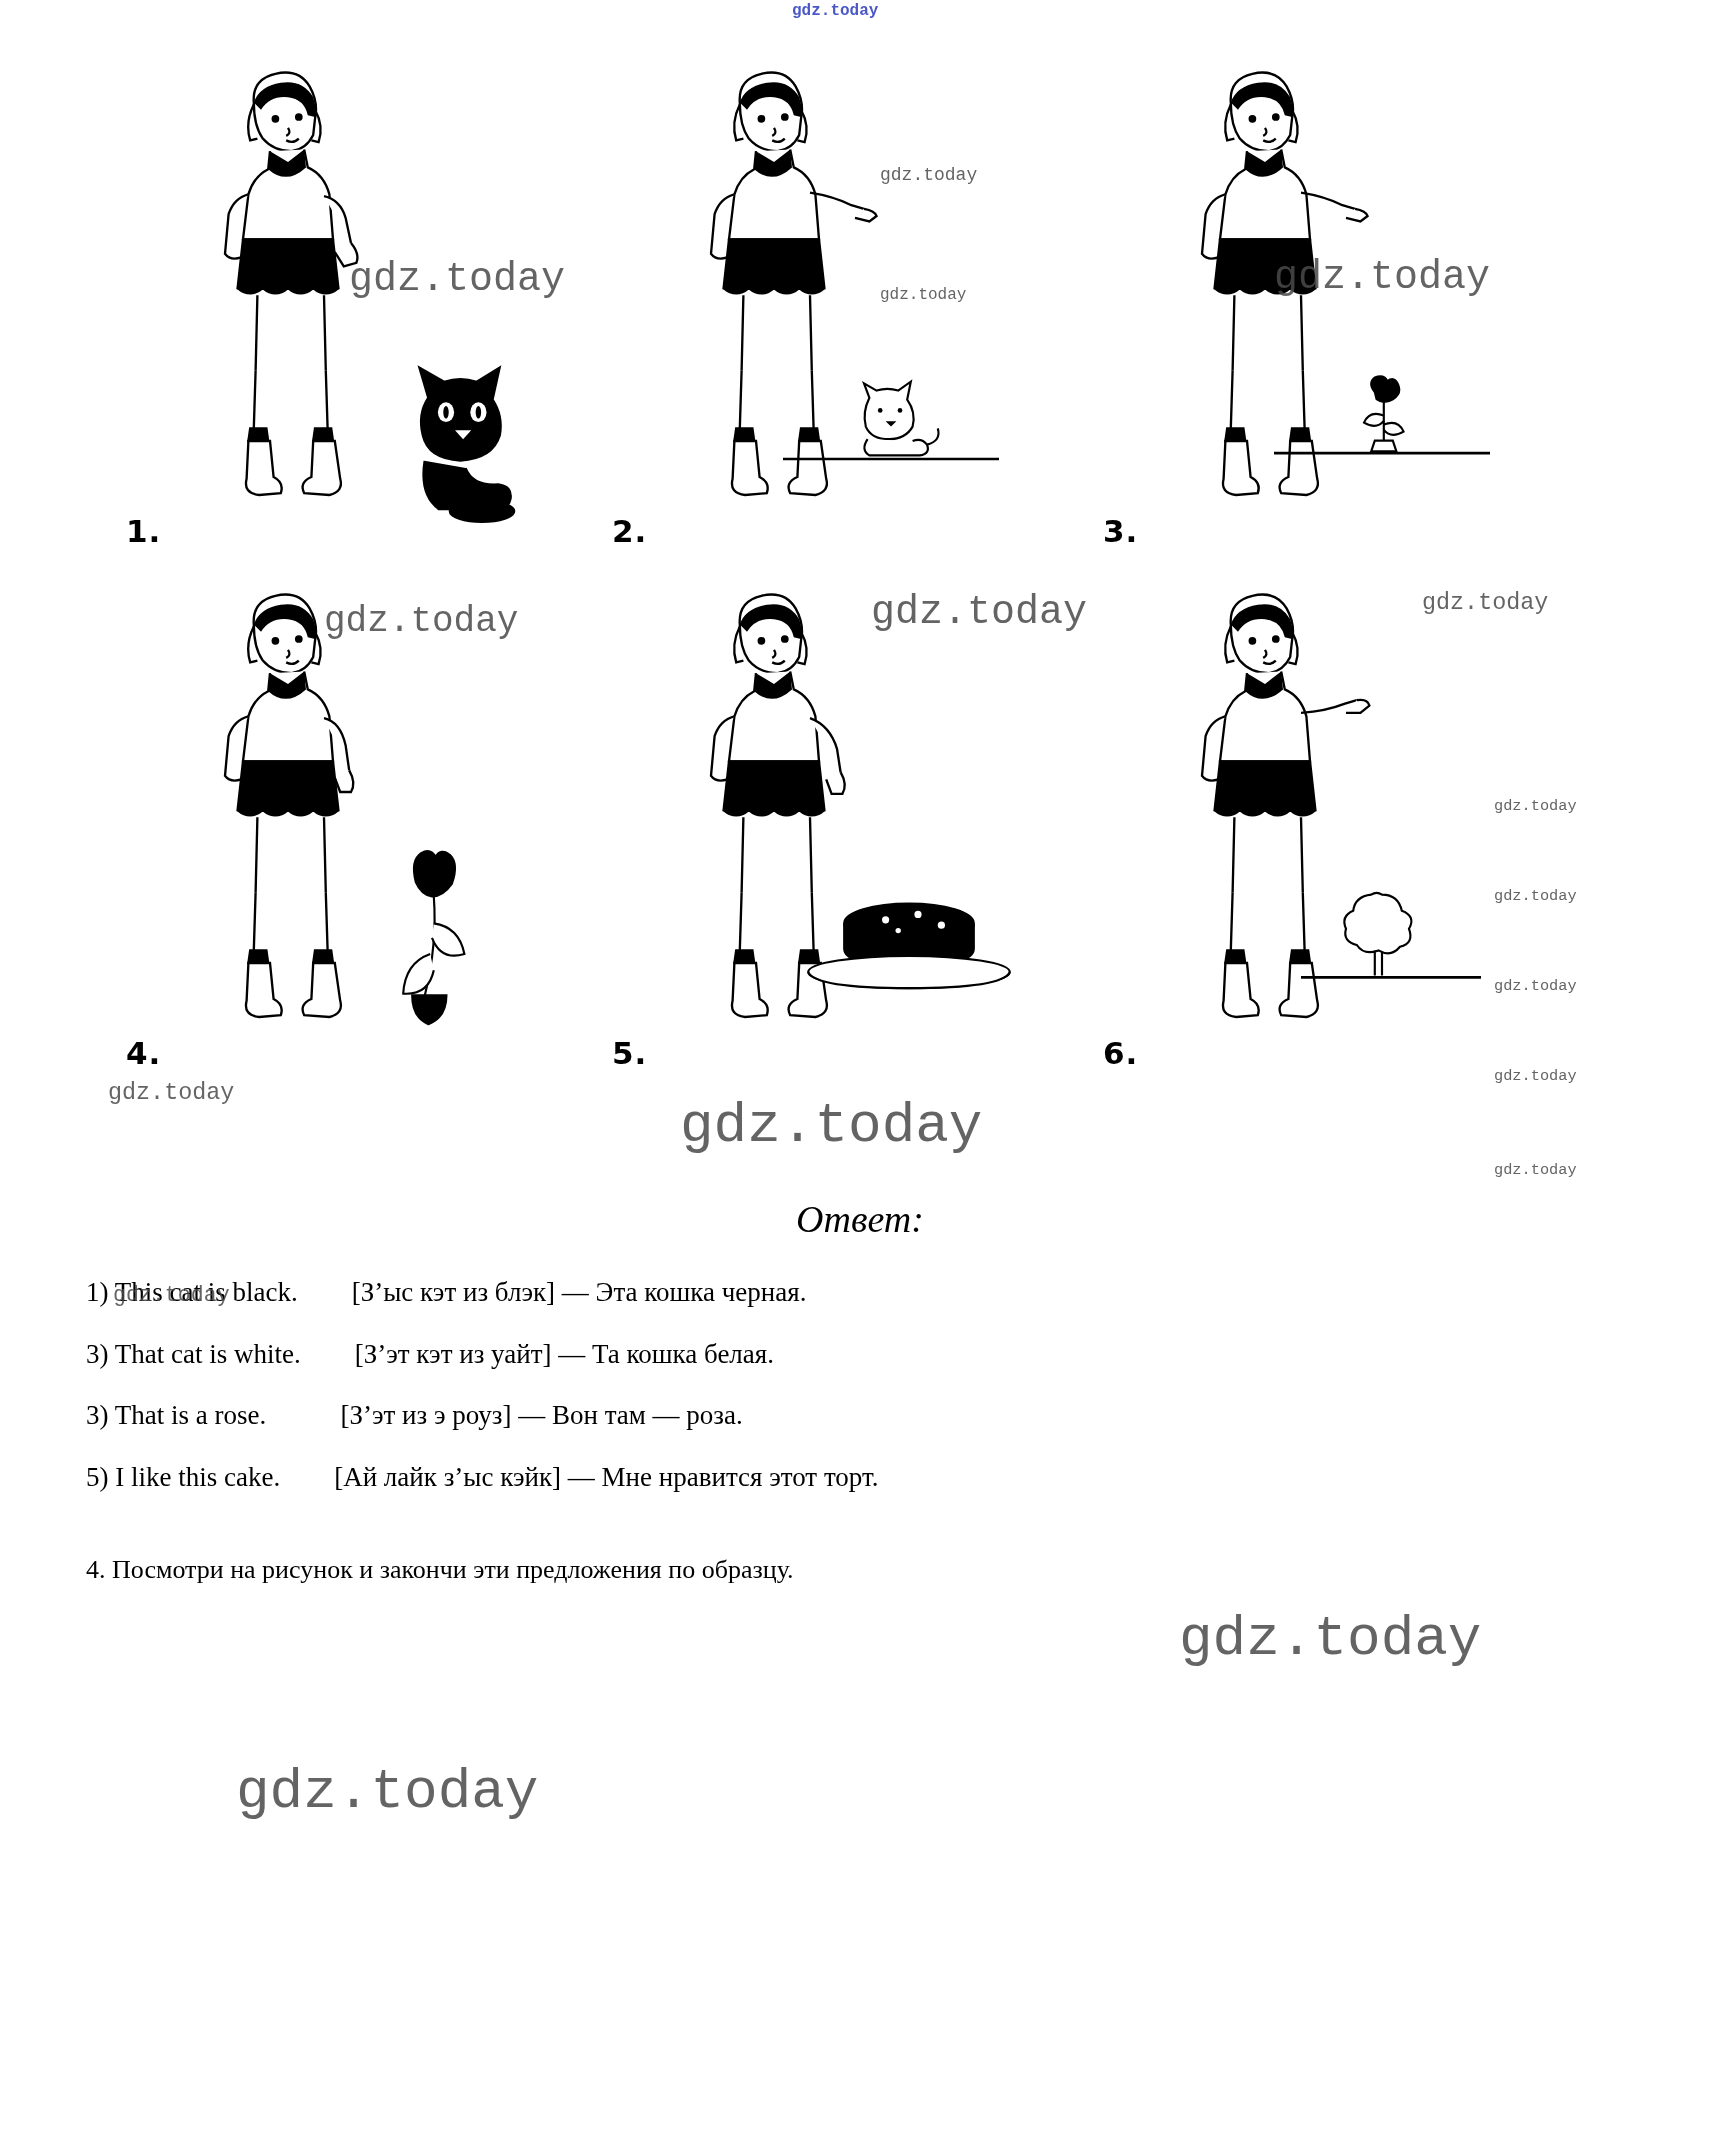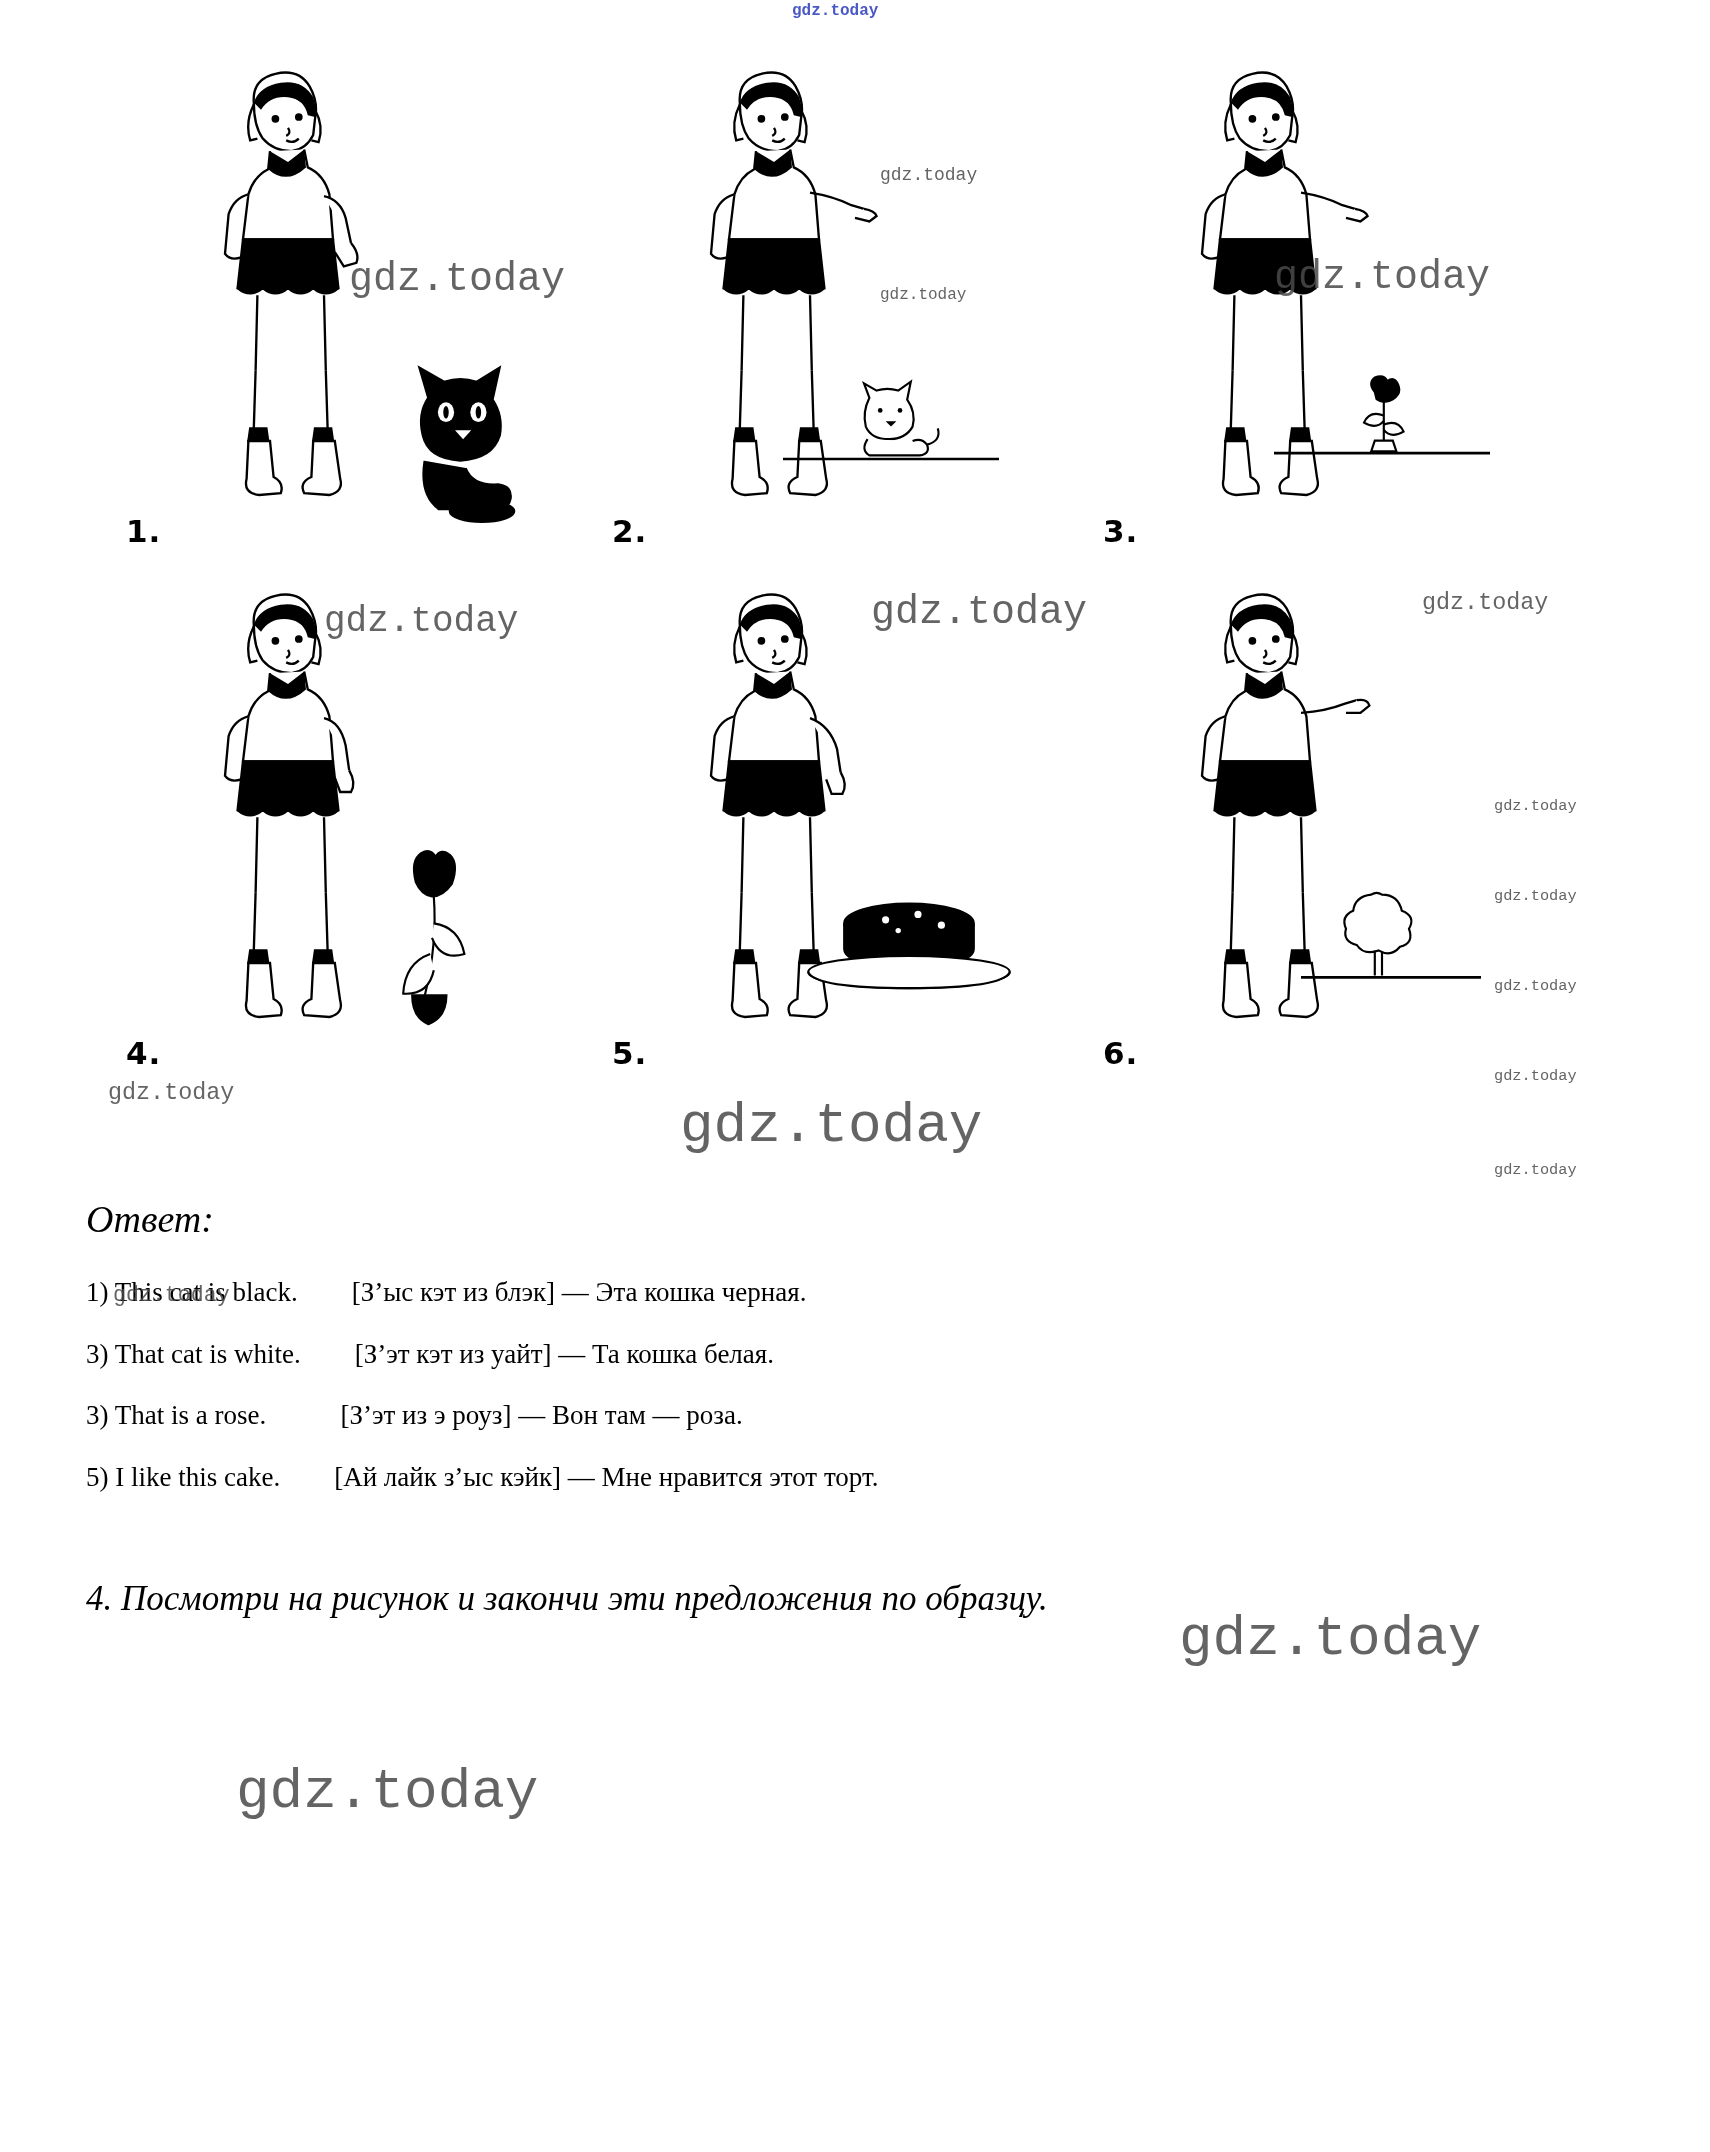--- a/index.html
+++ b/index.html
@@ -73,32 +73,32 @@
     position: absolute;
     left: 86px;
     top: 1197px;
     width: 1548px;
   }
   .answer-title {
     font-style: italic;
     font-size: 38px;
     margin-bottom: 32px;
     font-family: "Liberation Serif", serif;
+    text-align: center;
   }
   .line {
     font-size: 27px;
     line-height: 1.42;
     margin-bottom: 23.4px;
     white-space: pre-wrap;
   }
   .task {
-    font-size: 35px;
+    font-size: 26px;
     line-height: 1.42;
-    margin-top: 78px;
-    font-style: italic;
+    margin-top: 56px;
   }
 </style>
 </head>
 <body>
 
 <div class="page">
 
   <div class="figures">
 
     <div class="fig" style="left:117px; top:0;">

